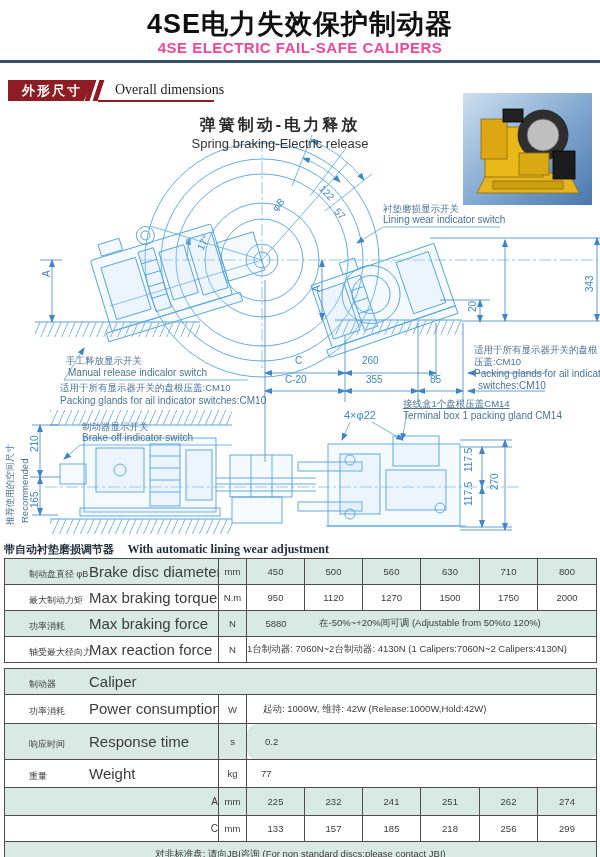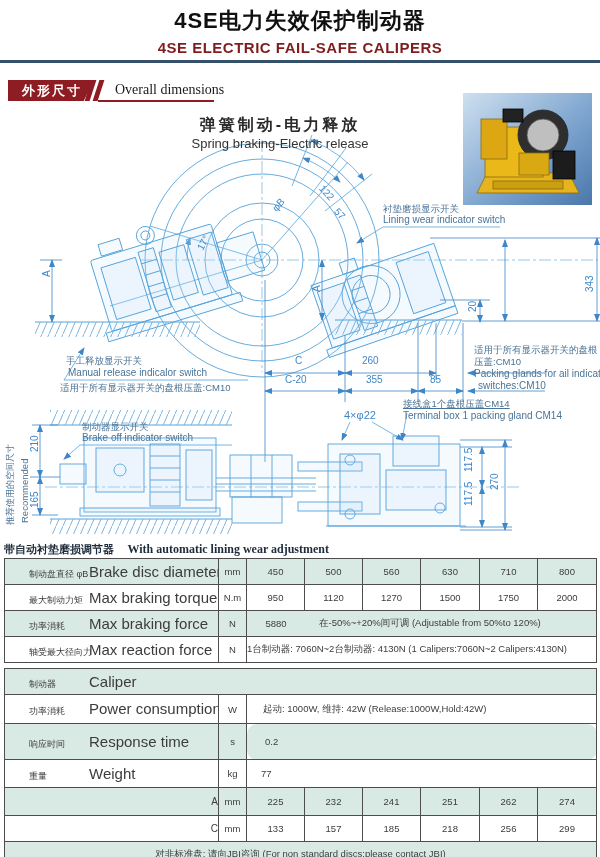--- a/index.html
+++ b/index.html
@@ -1,22 +1,22 @@
 <!DOCTYPE html>
 <html><head>
 <meta charset="utf-8">
 <style>
   html,body{margin:0;padding:0;background:#e8e8e8;}
   #page{position:relative;width:600px;height:857px;background:#ffffff;margin:0 auto;
         font-family:"Liberation Sans","DejaVu Sans",sans-serif;color:#333;overflow:hidden;}
   
   .title-cn{position:absolute;top:6px;left:0;width:600px;text-align:center;
-            font-size:22px;font-weight:bold;color:#101010;letter-spacing:1px;}
+            font-size:27px;font-weight:bold;color:#101010;letter-spacing:1px;}
   .title-en{position:absolute;top:39px;left:0;width:600px;text-align:center;
-            font-size:15px;font-weight:bold;color:#7f1d1d;letter-spacing:.5px;}
+            font-size:15px;font-weight:bold;color:#ec4899;letter-spacing:.5px;}
   .divider{position:absolute;top:60px;left:0;width:600px;height:3px;background:#35506b;}
   
   .banner-box{position:absolute;top:80px;left:8px;width:86px;height:21px;background:#8e1c23;
               clip-path:polygon(0 0,100% 0,88% 100%,0 100%);
               color:#fff;font-size:13px;font-weight:bold;line-height:21px;padding-left:14px;
               box-sizing:border-box;letter-spacing:2px;}
   .banner-stripe{position:absolute;top:80px;width:5px;height:21px;background:#8e1c23;transform:skewX(-18deg);}
   .banner-en{position:absolute;top:82px;left:115px;font-family:"Liberation Serif",serif;
              font-size:14px;color:#1a1a1a;}
   .banner-underline{position:absolute;top:100px;left:98px;width:116px;height:2px;background:#8e1c23;}
@@ -260,20 +260,21 @@
   <div class="dtitle-cn">弹簧制动-电力释放</div>
   <div class="dtitle-en">Spring braking-Electric release</div>
 
   <div class="dl" style="left:383px;top:203px;">衬垫磨损显示开关</div>
   <div class="dl" style="left:383px;top:214px;font-size:10px;">Lining wear indicator switch</div>
 
   <div class="dl" style="left:66px;top:355px;">手工释放显示开关</div>
   <div class="dl" style="left:68px;top:367px;font-size:10px;">Manual release indicalor switch</div>
 
   <div class="dl" style="left:60px;top:382px;">适用于所有显示器开关的盘根压盖:CM10</div>
+  <div class="dl" style="left:60px;top:395px;font-size:10px;">Packing glands for ail indicator switches:CM10</div>
 
   <div class="dl" style="left:474px;top:344px;">适用于所有显示器开关的盘根</div>
   <div class="dl" style="left:474px;top:356px;">压盖:CM10</div>
   <div class="dl" style="left:474px;top:368px;font-size:10px;">Packing glands for ail indicator</div>
   <div class="dl" style="left:478px;top:380px;font-size:10px;">switches:CM10</div>
 
   <div class="dl" style="left:403px;top:398px;text-decoration:underline;">接线盒1个盘根压盖CM14</div>
   <div class="dl" style="left:403px;top:410px;font-size:10px;">Terminal box 1 packing gland CM14</div>
 
   <div class="dm" style="left:344px;top:410px;font-size:11px;">4×φ22</div>

